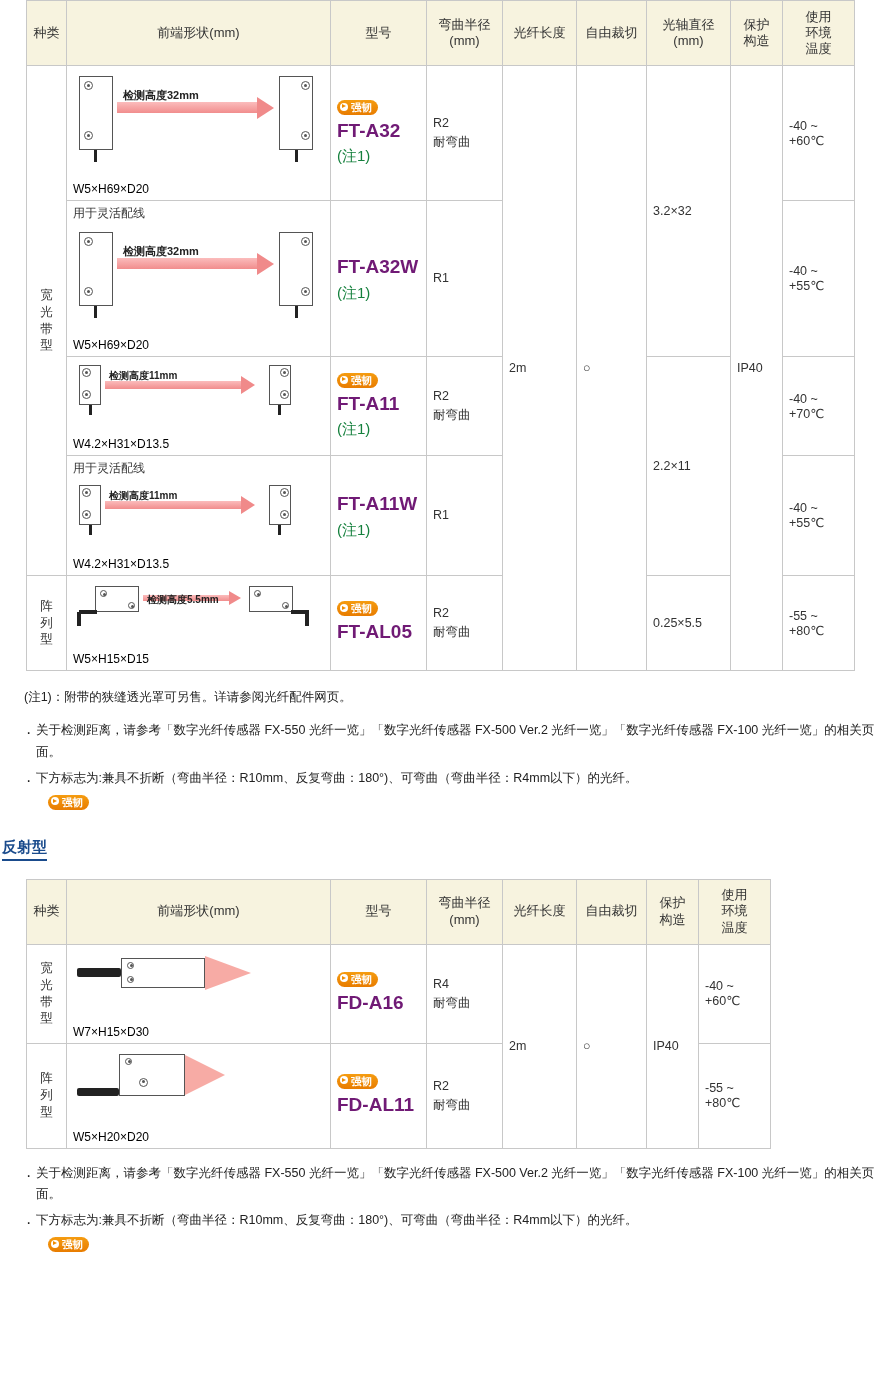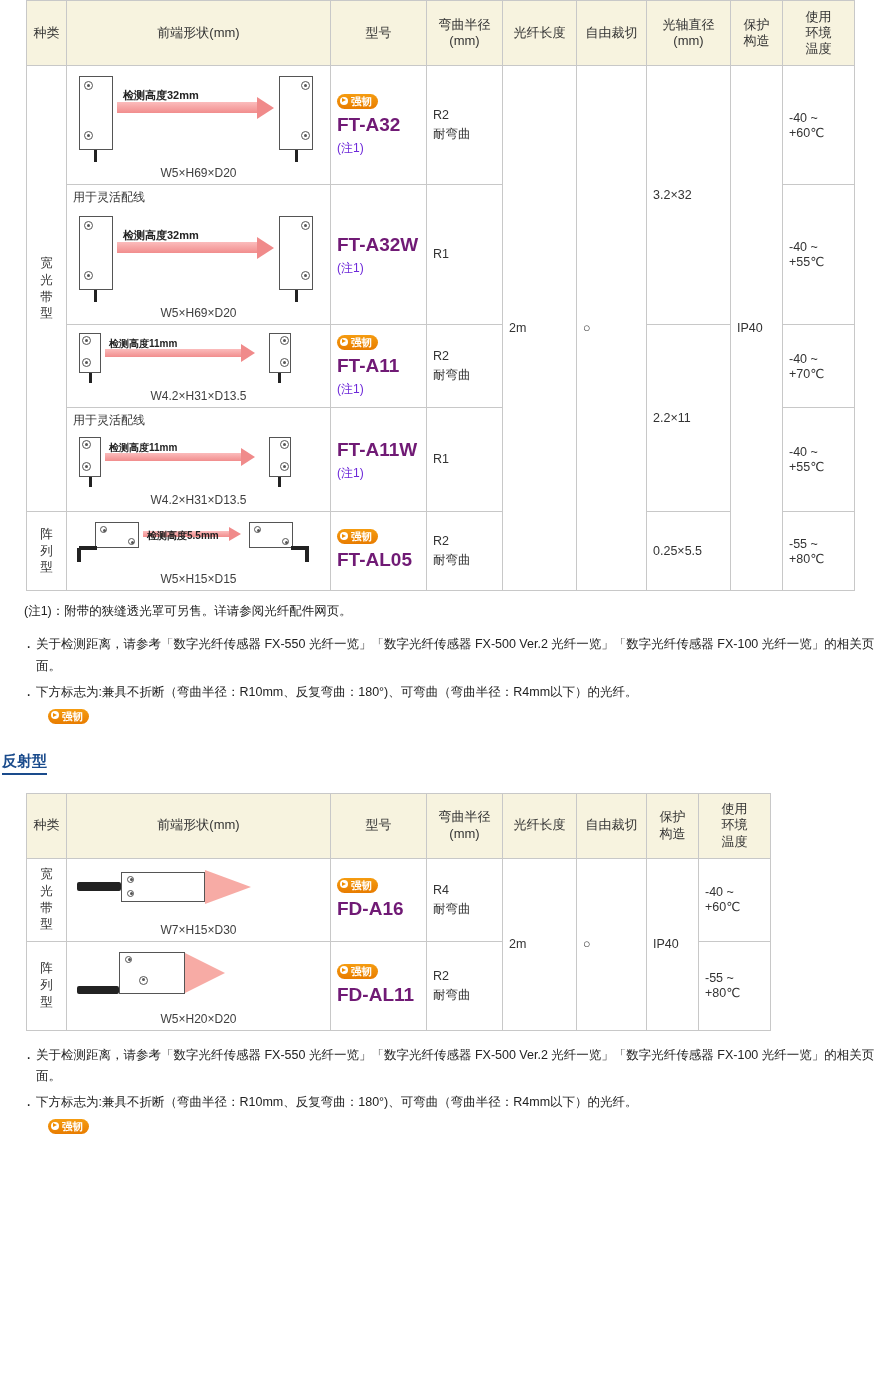--- a/index.html
+++ b/index.html
@@ -57,21 +57,21 @@
   .model{
     text-align:left;
     line-height:1.5;
   }
   .model a{
     color:#701a75;
     text-decoration:none;
     font-size:19px;
     font-weight:bold;
   }
-  .note-small{font-size:12px;color:#6d28d9;}
+  .note-small{font-size:15px;color:#15803d;}
   .badge{
     display:inline-block;
     background:#f08c00;
     background:linear-gradient(#f59c10,#e87c00);
     color:#fff;
     font-size:10.5px;
     line-height:13px;
     padding:1px 6px 1px 14px;
     border-radius:8px;
     position:relative;
@@ -92,23 +92,22 @@
     position:absolute;
     left:5.2px;top:4.2px;
     width:0;height:0;
     border-left:4px solid #f08c00;
     border-top:2.6px solid transparent;
     border-bottom:2.6px solid transparent;
   }
   .bend{font-size:12.5px;line-height:1.5;}
   .fig-label{
     font-size:12px;
-    color:#404040;
-    margin-top:4px;
-    text-align:center;
+    color:#000000;
+    margin-top:20px;
   }
   .fig-top-note{font-size:12px;margin-bottom:4px;}
 
   .thru{
     position:relative;
     height:92px;
     width:250px;
   }
   .thru.small{height:56px;}
   .head{
@@ -186,21 +185,21 @@
     position:relative;
     padding-left:12px;
   }
   ul.notes li.dot:before{
     content:"·";
     position:absolute;left:2px;top:-1px;
     font-size:16px;
     color:#222;
   }
   .badge-line{margin:2px 0 0 12px;}
-  .sub-note{font-size:12.5px;margin:12px 0 0 24px;color:#222;}
+  .sub-note{font-size:12.5px;margin:18px 0 0 24px;color:#222;}
 </style>
 </head>
 <body>
 
 <div class="page">
 
 
   <table class="spec">
     <colgroup>
       <col style="width:40px">

